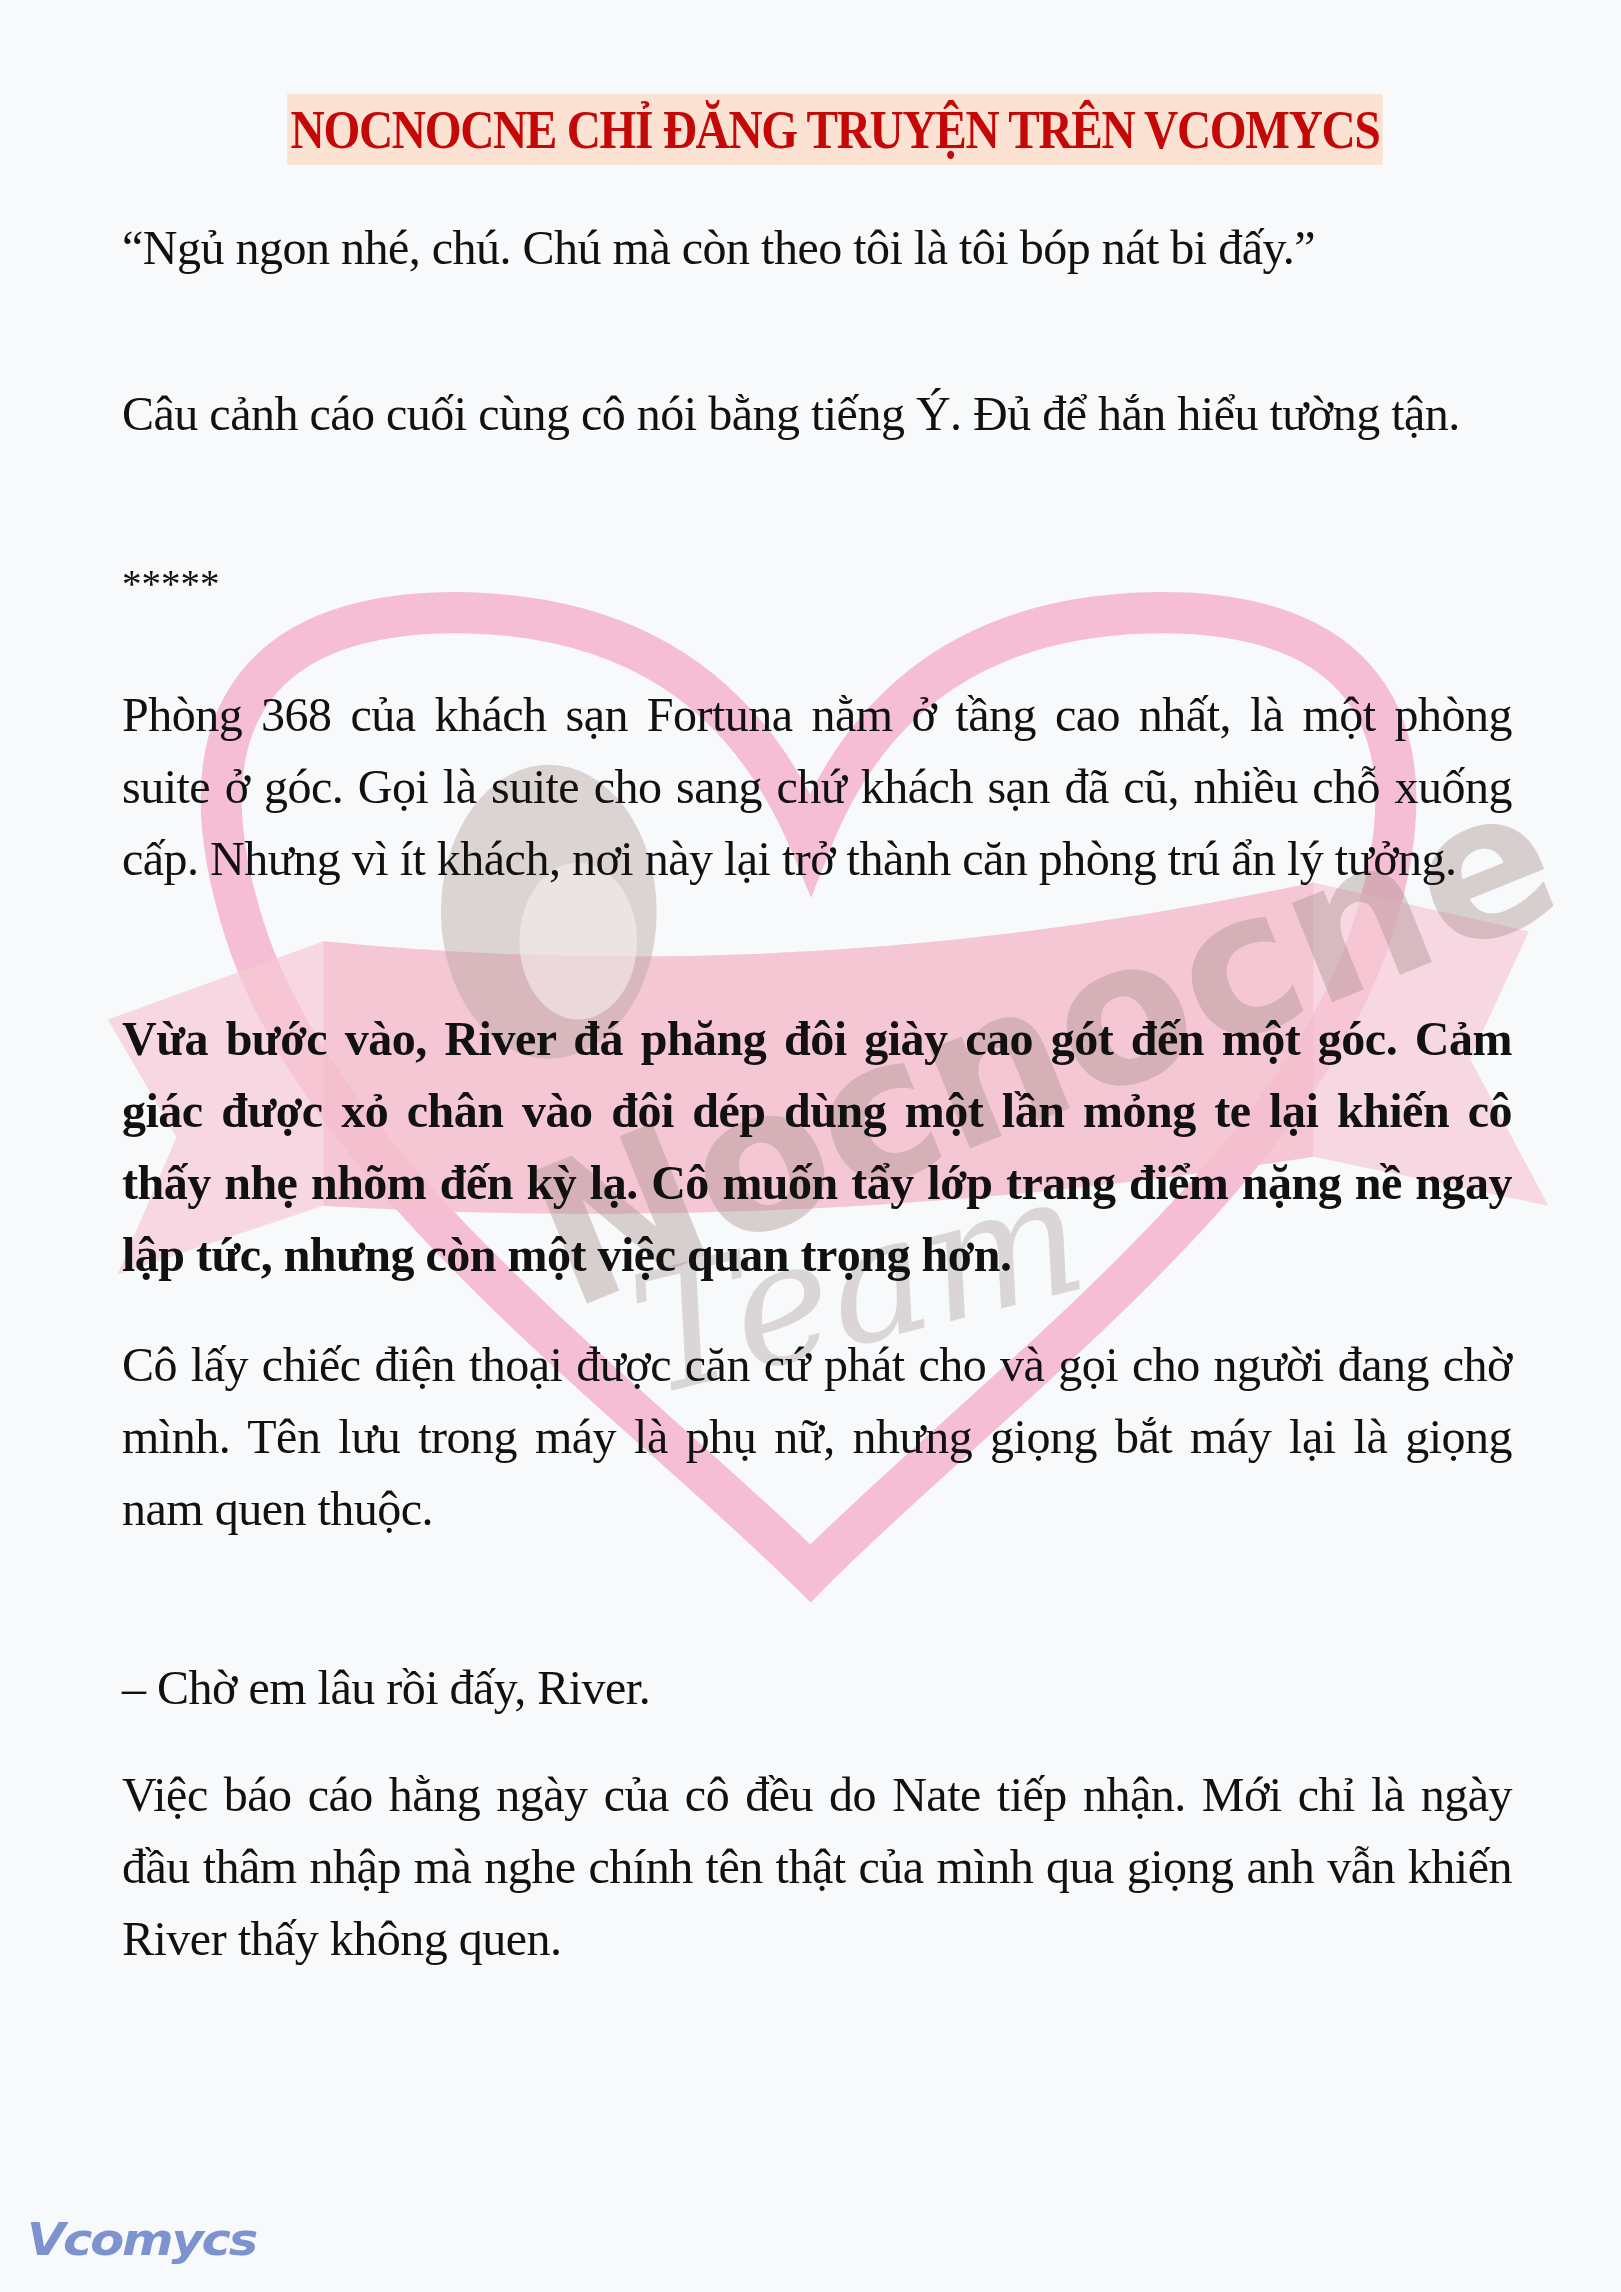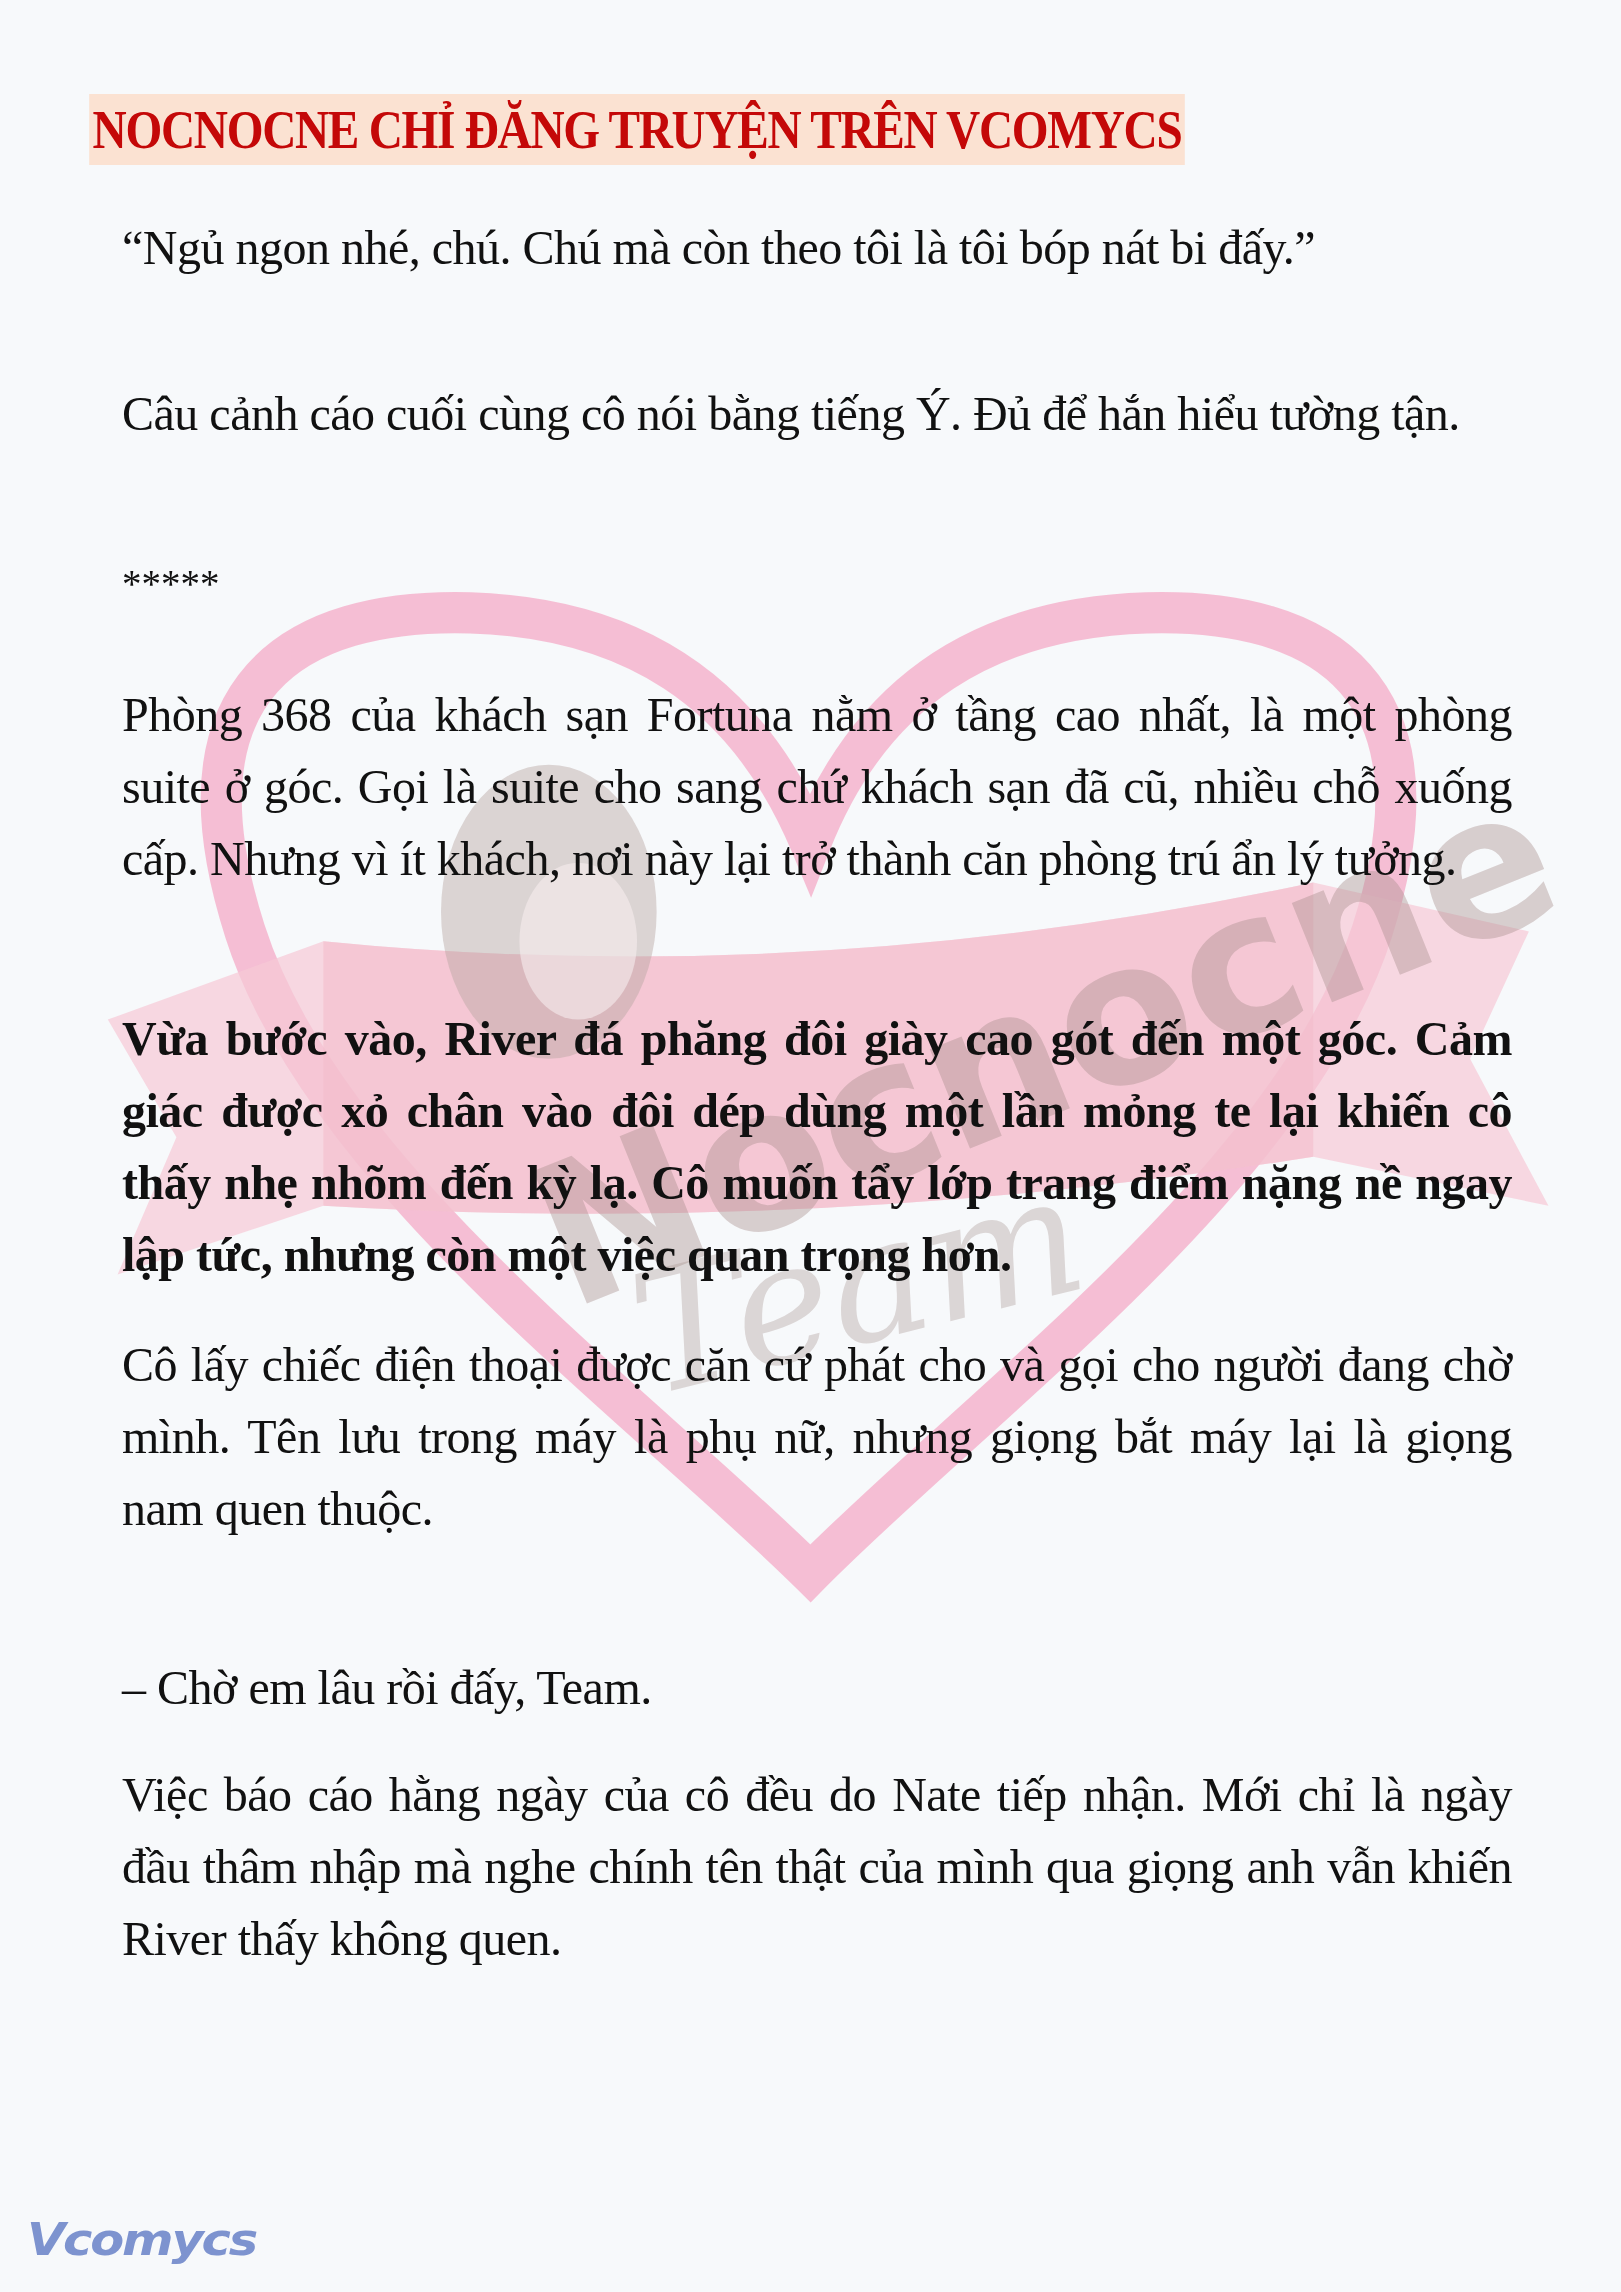--- a/index.html
+++ b/index.html
@@ -23,21 +23,23 @@
       height: 2293px;
       z-index: 0;
       pointer-events: none;
     }
     .page {
       position: relative;
       z-index: 1;
       padding-top: 94px;
     }
     .title-wrap {
+      text-align: center;
       height: 78px;
+      margin-left: 48px;
     }
     .title {
       display: inline-block;
       background: #fbe2d2;
       color: #c40808;
       font-family: "Liberation Serif", "DejaVu Serif", serif;
       font-weight: bold;
       font-size: 55px;
       line-height: 71px;
       height: 71px;
@@ -105,19 +107,19 @@
     <span class="title">NOCNOCNE CHỈ ĐĂNG TRUYỆN TRÊN VCOMYCS</span>
   </div>
 
   <div class="content">
     <p class="para p1">“Ngủ ngon nhé, chú. Chú mà còn theo tôi là tôi bóp nát bi đấy.”</p>
     <p class="para p2">Câu cảnh cáo cuối cùng cô nói bằng tiếng Ý. Đủ để hắn hiểu tường tận.</p>
     <p class="para sep">*****</p>
     <p class="para p3">Phòng 368 của khách sạn Fortuna nằm ở tầng cao nhất, là một phòng suite ở góc. Gọi là suite cho sang chứ khách sạn đã cũ, nhiều chỗ xuống cấp. Nhưng vì ít khách, nơi này lại trở thành căn phòng trú ẩn lý tưởng.</p>
     <p class="para p4">Vừa bước vào, River đá phăng đôi giày cao gót đến một góc. Cảm giác được xỏ chân vào đôi dép dùng một lần mỏng te lại khiến cô thấy nhẹ nhõm đến kỳ lạ. Cô muốn tẩy lớp trang điểm nặng nề ngay lập tức, nhưng còn một việc quan trọng hơn.</p>
     <p class="para p5">Cô lấy chiếc điện thoại được căn cứ phát cho và gọi cho người đang chờ mình. Tên lưu trong máy là phụ nữ, nhưng giọng bắt máy lại là giọng nam quen thuộc.</p>
-    <p class="para p6">– Chờ em lâu rồi đấy, Team.</p>
+    <p class="para p6">– Chờ em lâu rồi đấy, River.</p>
     <p class="para p7">Việc báo cáo hằng ngày của cô đều do Nate tiếp nhận. Mới chỉ là ngày đầu thâm nhập mà nghe chính tên thật của mình qua giọng anh vẫn khiến River thấy không quen.</p>
   </div>
 </div>
 
 <div class="footer-logo">Vcomycs</div>
 
 
 </body></html>

